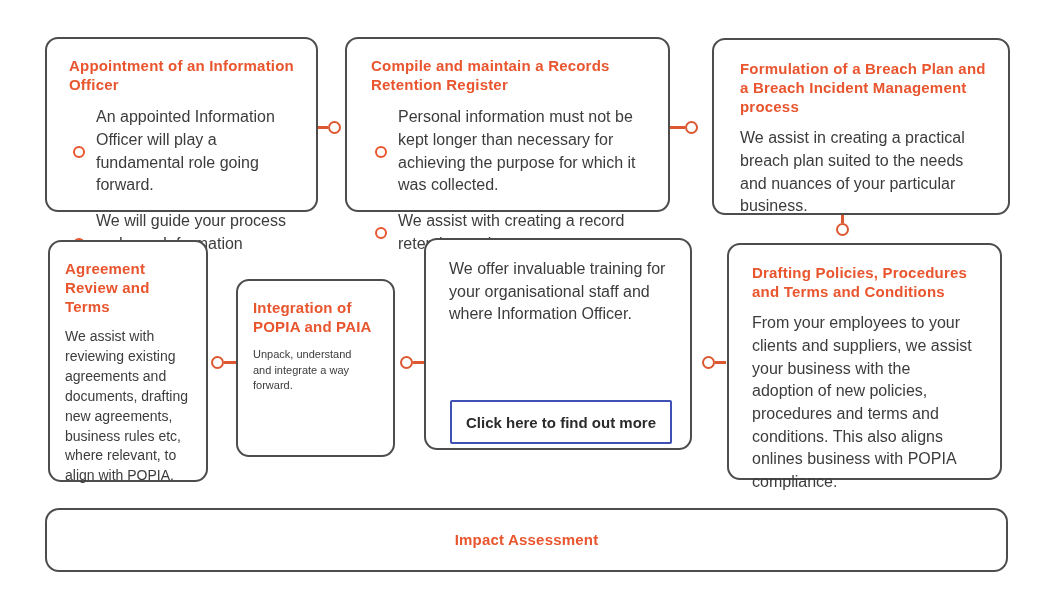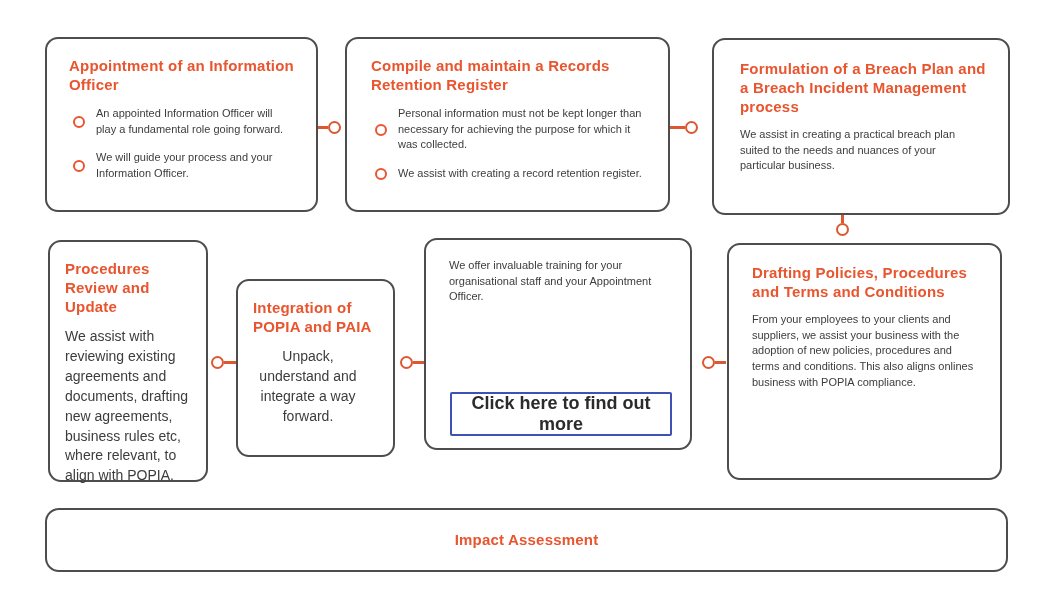--- a/index.html
+++ b/index.html
@@ -19,21 +19,21 @@
   }
   .card-title {
     color:#e8552e;
     font-weight:bold;
     font-size:15px;
     line-height:1.27;
     letter-spacing:0.2px;
   }
   .body-text {
     color:#3c3c3c;
-    font-size:11px;
+    font-size:16px;
     line-height:1.42;
   }
   .bullets { list-style:none; }
   .bullet-row {
     display:flex;
     align-items:center;
     gap:11px;
     margin-bottom:13px;
   }
   .bullet-dot {
@@ -57,36 +57,36 @@
   #card-breach { left:712px; top:38px; width:298px; height:177px; padding:19px 20px 0 26px; }
   #card-breach .card-title { margin-bottom:11px; }
   #card-breach .body-text { max-width:238px; }
 
   #card-agreement { left:48px; top:240px; width:160px; height:242px; padding:17px 10px 0 15px; }
   #card-agreement .card-title { margin-bottom:11px; }
   #card-agreement .body-text { font-size:14px; }
 
   #card-integration { left:236px; top:242px; width:159px; height:178px; padding:17px 10px 0 15px;margin-top:37px; }
   #card-integration .card-title { margin-bottom:11px; }
-  #card-integration .body-text { font-size:14px; max-width:110px;text-align:center; }
+  #card-integration .body-text { font-size:11px; max-width:110px; }
 
   #card-training { left:424px; top:238px; width:268px; height:212px; padding:18px 20px 0 23px; }
   #card-training .card-title { margin-bottom:12px; }
   #card-training .body-text { max-width:218px; }
   .cta-button {
     position:absolute;
-    left:24px; top:152px;
+    left:24px; top:160px;
     width:222px; height:44px;
     background:#ffffff;
     border:2px solid #3f51b5;
     border-radius:2px;
     color:#2b2b2b;
     font-family:"Liberation Sans", sans-serif;
     font-weight:bold;
-    font-size:18px;
+    font-size:15px;
     display:flex; align-items:center; justify-content:center;
     cursor:pointer;
   }
 
   #card-drafting { left:727px; top:243px; width:275px; height:237px; padding:18px 16px 0 23px; }
   #card-drafting .card-title { margin-bottom:11px; }
   #card-drafting .body-text { max-width:224px; }
 
   #card-impact {
     left:45px; top:508px; width:963px; height:64px;
@@ -153,31 +153,31 @@
         <span class="body-text">Personal information must not be kept longer than necessary for achieving the purpose for which it was collected.</span>
       </li>
       <li class="bullet-row">
         <span class="bullet-dot"></span>
         <span class="body-text">We assist with creating a record retention register.</span>
       </li>
     </ul>
   </section>
 
   <section class="card" id="card-agreement">
-    <h2 class="card-title">Procedures Review and Update</h2>
+    <h2 class="card-title">Agreement Review and Terms</h2>
     <p class="body-text">We assist with reviewing existing agreements and documents, drafting new agreements, business rules etc, where relevant, to align with POPIA.</p>
   </section>
 
   <section class="card" id="card-integration">
     <h2 class="card-title">Integration of POPIA and PAIA</h2>
     <p class="body-text">Unpack, understand and integrate a way forward.</p>
   </section>
 
   <section class="card" id="card-training">
-    <p class="body-text">We offer invaluable training for your organisational staff and your Appointment Officer.</p>
+    <p class="body-text">We offer invaluable training for your organisational staff and where Information Officer.</p>
     <button class="cta-button">Click here to find out more</button>
   </section>
 
   <section class="card" id="card-impact">
     <h2 class="card-title">Impact Assessment</h2>
   </section>
 
   <section class="card" id="card-drafting">
     <h2 class="card-title">Drafting Policies, Procedures and Terms and Conditions</h2>
     <p class="body-text">From your employees to your clients and suppliers, we assist your business with the adoption of new policies, procedures and terms and conditions. This also aligns onlines business with POPIA compliance.</p>

